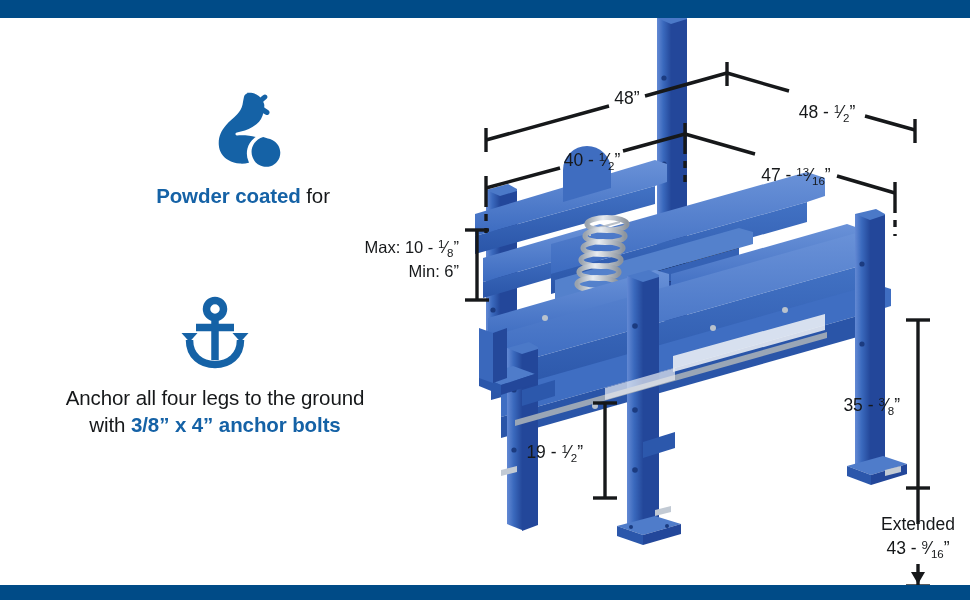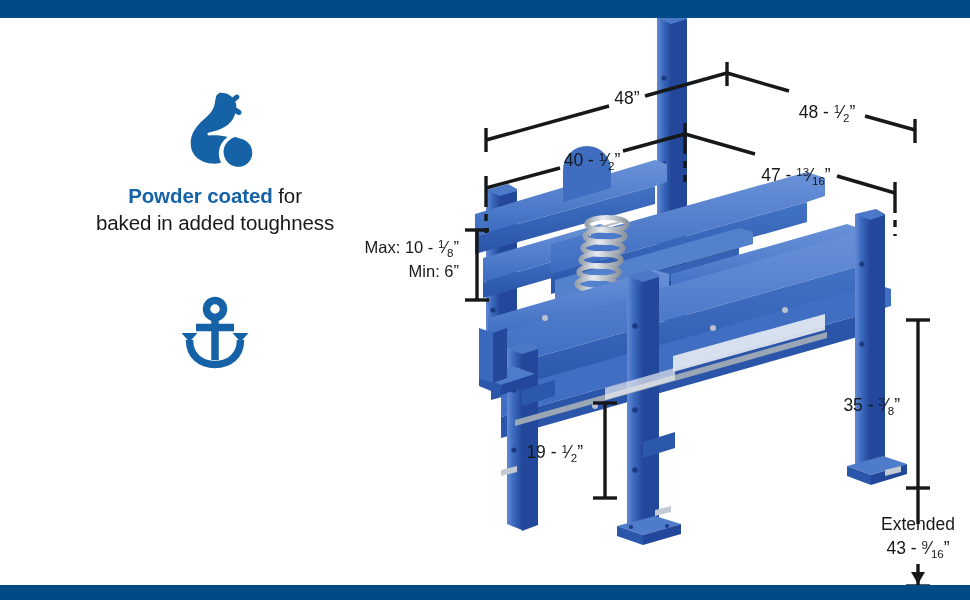--- a/index.html
+++ b/index.html
@@ -33,21 +33,21 @@
     top: 18px;
     width: 430px;
     height: 567px;
   }
   .feature {
     position: absolute;
     left: 0;
     width: 430px;
     text-align: center;
   }
-  #feature-powder-coated { top: 72px; }
+  #feature-powder-coated { top: 72px; margin-left: 28px; }
   #feature-anchor        { top: 278px; }
 
   .feature-icon {
     display: block;
     margin: 0 auto 14px auto;
     line-height: 0;
   }
   .feature-text {
     font-size: 20.5px;
     line-height: 1.32;
@@ -116,38 +116,41 @@
                    -0.2 0.0 -0.3 0.0 -0.5 0.0z" fill="#1562a6"></path>
           <path d="M63.2 47.0c-4.0 1.2 -7.2 3.5 -9.4 7.1 -2.5 4.1 -2.9 8.5 -1.3 13.0
                    1.8 5.0 5.4 8.2 10.6 9.4 7.0 1.6 14.0 -2.3 16.4 -9.0
                    2.4 -6.8 -0.8 -14.3 -7.3 -17.5 -2.8 -1.4 -5.8 -1.9 -9.0 -3.0z" fill="#1562a6"></path>
         </svg>
       </div>
       <div class="feature-text">
         <span class="feature-line">
           <span class="hl">Powder coated</span><span> for</span>
         </span>
-        <span class="feature-line">baked in added toughness</span>
       </div>
     </div>
 
     <div class="feature" id="feature-anchor">
       <div class="feature-icon">
         <svg width="78" height="74" viewBox="0 0 78 74" xmlns="http://www.w3.org/2000/svg">
           <g fill="none" stroke="#1562a6" stroke-width="7.5" stroke-linecap="butt">
             <circle cx="39" cy="13" r="8.5"></circle>
             <line x1="39" y1="21" x2="39" y2="64"></line>
             <line x1="20" y1="31.5" x2="58" y2="31.5"></line>
             <path d="M13.5 44 C13.5 60 25 68.5 39 68.5 C53 68.5 64.5 60 64.5 44"></path>
           </g>
           <path d="M13.5 46 L5.5 37 L21.5 37 Z" fill="#1562a6"></path>
           <path d="M64.5 46 L56.5 37 L72.5 37 Z" fill="#1562a6"></path>
         </svg>
       </div>
       <div class="feature-text">
+        <span class="feature-line">Anchor all four legs to the ground</span>
+        <span class="feature-line">
+          <span>with </span><span class="hl">3/8” x 4” anchor bolts</span>
+        </span>
       </div>
     </div>
 
   </div>
 
   <div id="product-area">
 
     <svg id="product-svg" width="615" height="567" viewBox="0 0 615 567" xmlns="http://www.w3.org/2000/svg">
       <defs>
         <linearGradient id="gTop" x1="0" y1="0" x2="0" y2="1">

